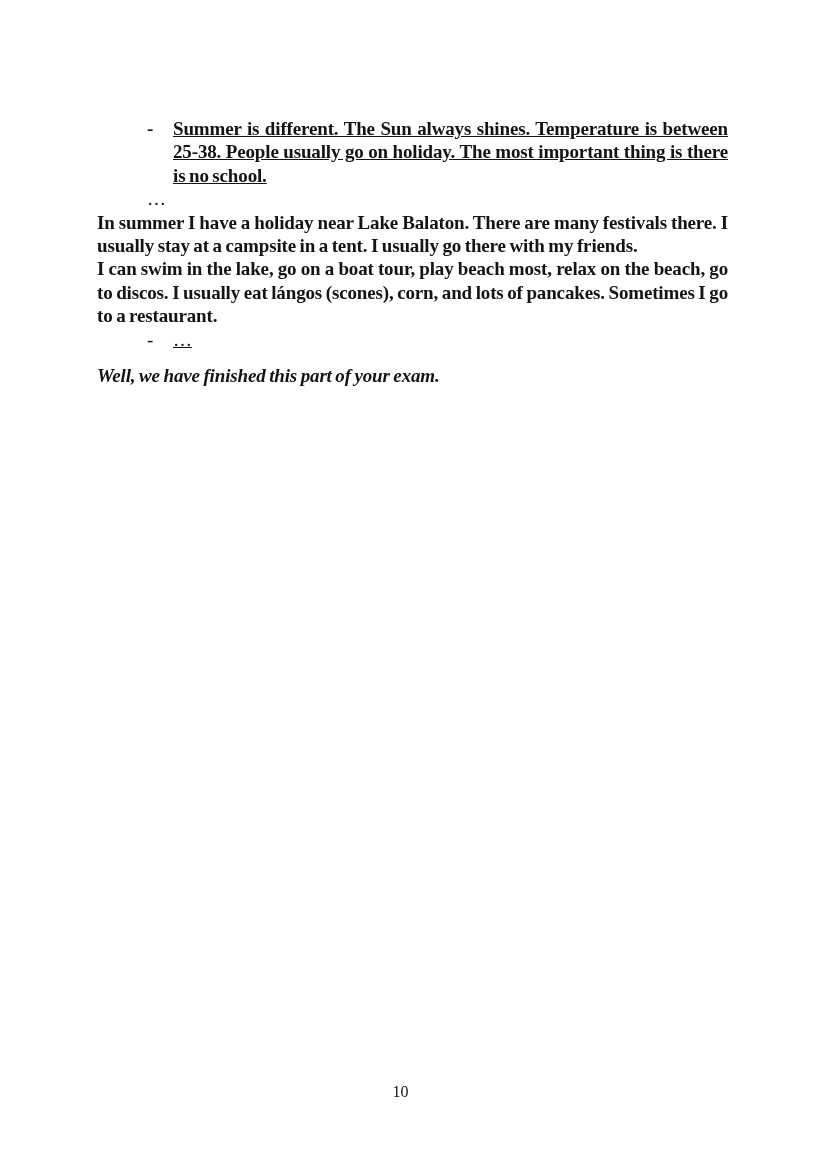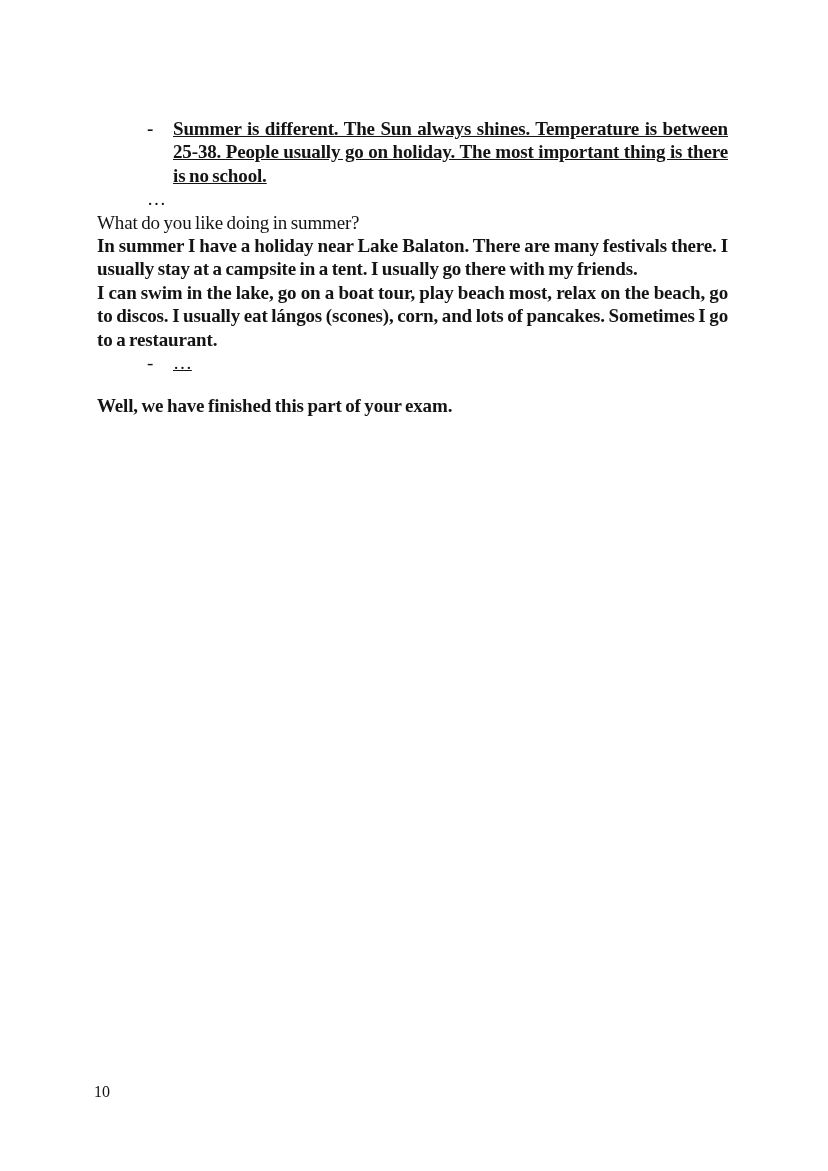--- a/index.html
+++ b/index.html
@@ -29,44 +29,44 @@
   .bold { font-weight: bold; }
   .justify { text-align: justify; }
   .para { margin: 0; }
   .bullet-row { display: flex; }
   .bullet-marker {
     flex: 0 0 26px;
     margin-left: 50px;
   }
   .bullet-text { flex: 1; text-decoration: underline; }
   .indent-line { margin-left: 50px; }
-  .closing { margin-top: 20px; }
+  .closing { margin-top: 13px; font-style: italic; }
   .footer {
     position: absolute;
-    left: 94px;
+    left: 85px;
     top: 1083px;
     width: 631px;
+    text-align: center;
     font-size: 16px;
     letter-spacing: 0;
   }
 </style>
 </head>
 <body>
 
 <div class="page">
   <div class="content">
 
     <div class="bullet-row bold">
       <span class="bullet-marker">-</span>
       <div class="bullet-text justify">Summer is different. The Sun always shines. Temperature is between 25-38. People usually go on holiday. The most important thing is there is no school.</div>
     </div>
 
     <div class="indent-line">…</div>
 
-    <div class="para">What do you like doing in summer?</div>
 
     <div class="para bold justify">In summer I have a holiday near Lake Balaton. There are many festivals there. I usually stay at a campsite in a tent. I usually go there with my friends.</div>
 
     <div class="para bold justify">I can swim in the lake, go on a boat tour, play beach most, relax on the beach, go to discos. I usually eat lángos (scones), corn, and lots of pancakes. Sometimes I go to a restaurant.</div>
 
     <div class="bullet-row">
       <span class="bullet-marker">-</span>
       <div class="bullet-text">…</div>
     </div>
 

